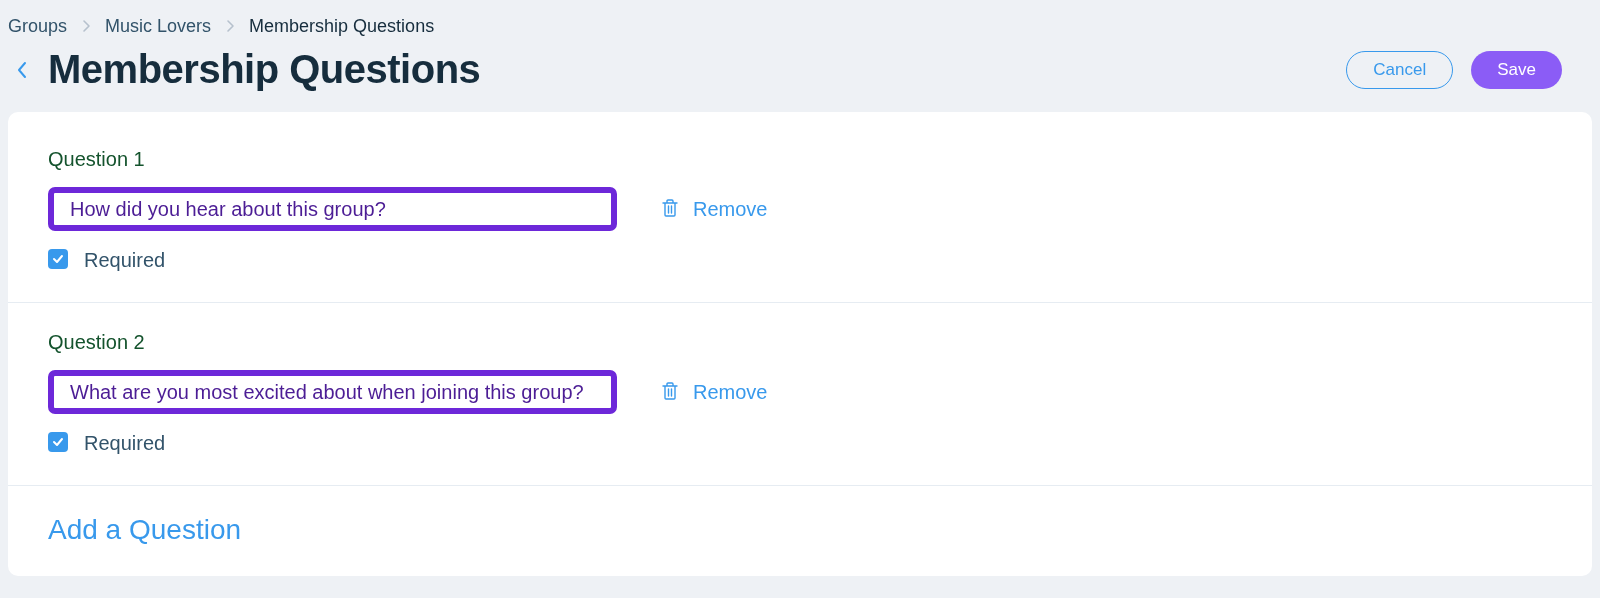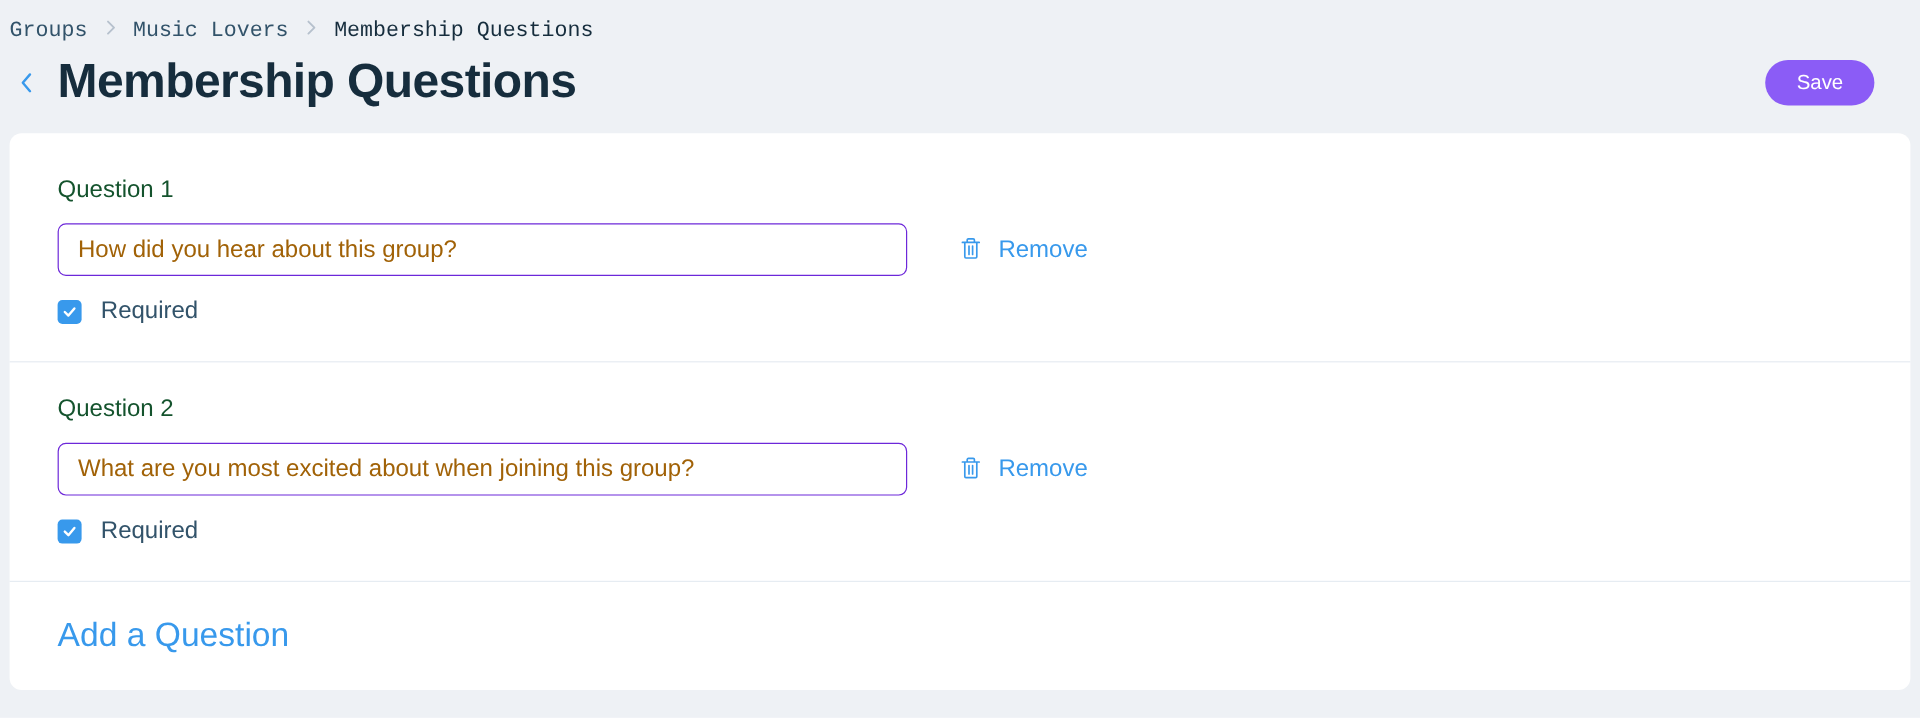--- a/index.html
+++ b/index.html
@@ -7,25 +7,24 @@
     margin: 0; padding: 0;
     width: 1600px; height: 598px;
     background: #eef1f5;
     font-family: -apple-system, BlinkMacSystemFont, "Segoe UI", Helvetica, Arial, sans-serif;
     color: #162d3d;
   }
 
   
   .breadcrumb {
     display: flex;
-    align-items: flex-start;
+    align-items: flex-end;
     gap: 14px;
     padding: 16px 8px 0 8px;
     font-size: 18px;
-    font-family: Liberation Mono, monospace;
   }
   .breadcrumb .crumb {
     color: #32536a;
   }
   .breadcrumb .crumb.current {
     color: #162d3d;
     font-weight: 500;
   }
   .chev { color: #b6c1cd; font-size: 16px; }
 
@@ -95,43 +94,43 @@
     margin-bottom: 16px;
   }
 
   .q-row {
     display: flex;
     align-items: center;
     gap: 44px;
   }
 
   .q-input {
-    width: 708px;
+    width: 569px;
     height: 44px;
-    border: 1px solid #6d28d9;
+    border: 6px solid #6d28d9;
     border-radius: 7px;
     padding: 0 16px;
     font-size: 20px;
-    color: #a16207;
+    color: #4c1d95;
     outline: none;
   }
 
   .remove-btn {
     display: inline-flex;
     align-items: flex-start;
     gap: 14px;
     color: #3899ec;
     font-size: 20px;
     cursor: pointer;
   }
   .remove-btn svg { flex: none; }
 
   .req-row {
     display: flex;
-    align-items: center;
+    align-items: flex-start;
     gap: 16px;
     margin-top: 18px;
   }
   .checkbox {
     width: 20px; height: 20px;
     border-radius: 4px;
     background: #3899ec;
     display: flex; align-items: center; justify-content: center;
     cursor: pointer;
   }
@@ -166,20 +165,21 @@
 
 <div class="header-row">
   <div class="back-btn">
     <svg width="14" height="22" viewBox="0 0 14 22">
         <path d="M10 4 L4 11 L10 18" stroke="#3899ec" stroke-width="2" fill="none" stroke-linecap="round" stroke-linejoin="round"></path>
       </svg>
   </div>
   <h1 class="page-title">Membership Questions</h1>
 
   <div class="header-actions">
+    <button class="btn btn-outline">Cancel</button>
     <button class="btn btn-primary-disabled">Save</button>
   </div>
 </div>
 
 <div class="card">
 
   <div class="question-block">
     <div class="q-label">Question 1</div>
     <div class="q-row">
       <input class="q-input" type="text" value="How did you hear about this group?" style="">

